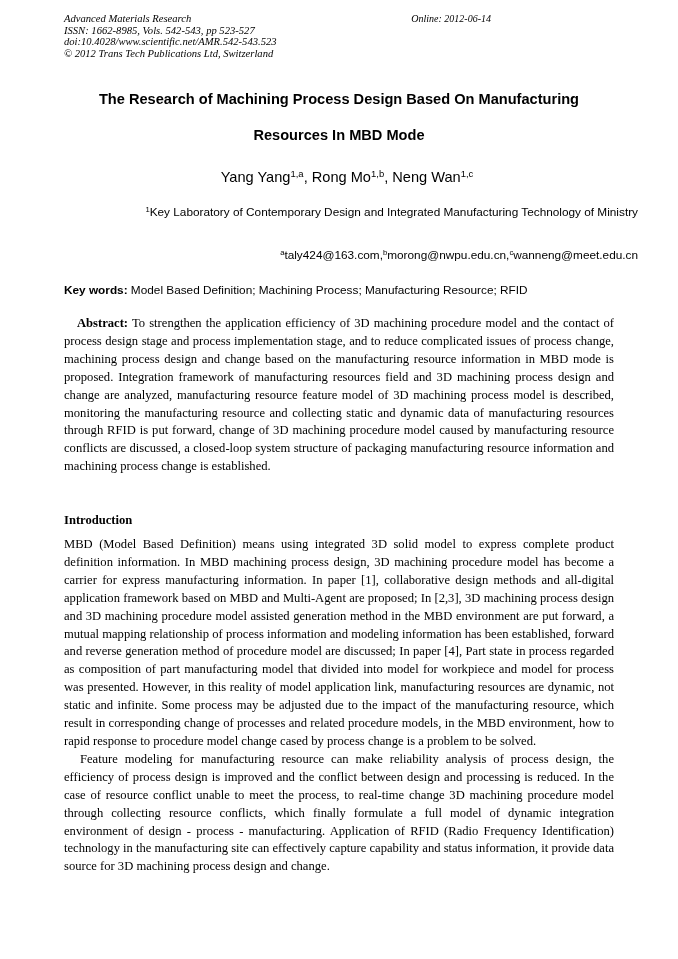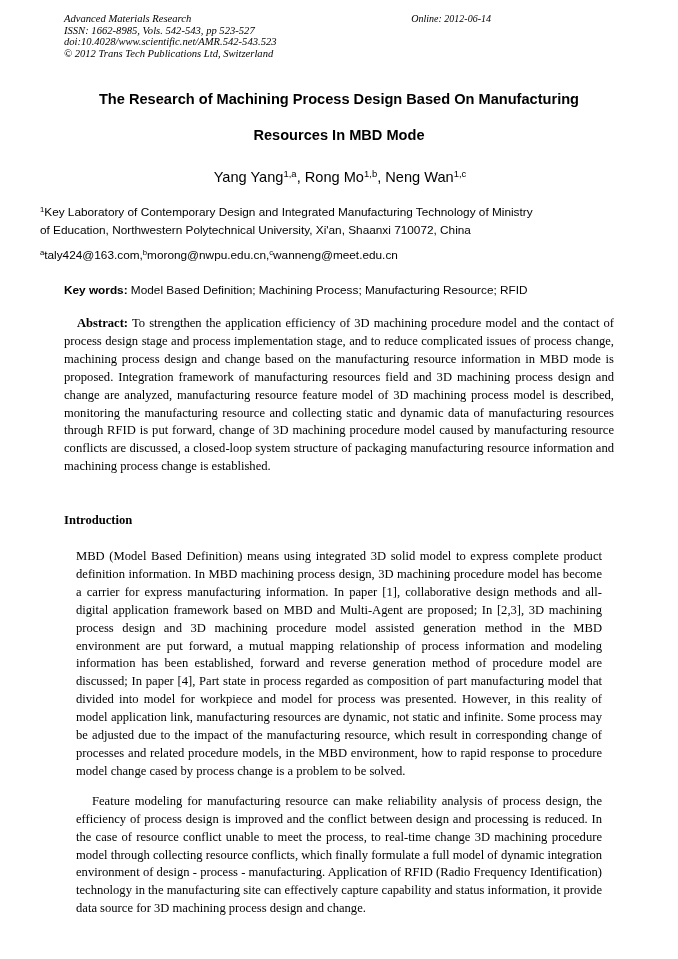--- a/index.html
+++ b/index.html
@@ -13,26 +13,26 @@
     position: absolute; right: 64px; top: 13px;
     font-family: "Liberation Serif", serif; font-style: italic; font-size: 10px; line-height: 11.6px;
   }
   .title {
     position: absolute; left: 40px; width: 598px; text-align: center;
     font-family: "Liberation Sans", sans-serif; font-weight: bold; font-size: 14.6px;
   }
   .title.l1 { top: 91px; }
   .title.l2 { top: 127px; }
   .authors {
-    position: absolute; left: 41px; width: 598px; top: 169px; text-align: center;
+    position: absolute; left: 48px; width: 598px; top: 169px; text-align: center;
     font-family: "Liberation Sans", sans-serif; font-size: 14.6px;
   }
   sup { font-size: 65%; line-height: 0; vertical-align: 0.55em; }
   .affil {
-    position: absolute; left: 40px; width: 598px; text-align: left;
+    position: absolute; left: 40px; width: 598px; text-align: right;
     font-family: "Liberation Sans", sans-serif; font-size: 11.8px; line-height: 18px;
   }
   .affil.l1 { top: 203px; }
   .affil.l2 { top: 221px; }
   .emails { top: 246px; }
   .keywords {
     position: absolute; left: 64px; top: 283px; width: 560px;
     font-family: "Liberation Sans", sans-serif; font-size: 11.8px;
   }
   .keywords b { font-weight: bold; }
@@ -41,21 +41,21 @@
     font-family: "Liberation Serif", serif; font-size: 12.6px; line-height: 17.9px;
     text-align: justify;
   }
   .abstract { top: 315px; }
   .abstract b { font-weight: bold; margin-left: 13px; }
   .section-head {
     position: absolute; left: 64px; top: 513px;
     font-family: "Liberation Serif", serif; font-weight: bold; font-size: 12.6px;
   }
   .intro { top: 536px; }
-  .intro p { margin: 12px; }
+  .intro p { margin: 0; }
   .intro p.indent { text-indent: 16px; }
 </style>
 </head>
 <body>
 
 <div class="page">
 
   <div class="header-left">
     <div>Advanced Materials Research</div>
     <div>ISSN: 1662-8985, Vols. 542-543, pp 523-527</div>
@@ -65,21 +65,20 @@
   <div class="header-right">Online: 2012-06-14</div>
 
   <div class="title l1">The Research of Machining Process Design Based On Manufacturing</div>
   <div class="title l2">Resources In MBD Mode</div>
 
   <div class="authors">
     <span>Yang Yang</span><sup>1,a</sup>, <span>Rong Mo</span><sup>1,b</sup>, <span>Neng Wan</span><sup>1,c</sup>
   </div>
 
   <div class="affil l1"><sup>1</sup><span>Key Laboratory of Contemporary Design and Integrated Manufacturing Technology of Ministry</span></div>
-  <div class="affil l2">of Education, Northwestern Polytechnical University, Xi'an, Shaanxi 710072, China</div>
 
   <div class="affil emails">
     <sup>a</sup><span>taly424@163.com,</span><sup>b</sup><span>morong@nwpu.edu.cn,</span><sup>c</sup><span>wanneng@meet.edu.cn</span>
   </div>
 
   <div class="keywords"><b>Key words:</b><span> Model Based Definition; Machining Process; Manufacturing Resource; RFID</span></div>
 
   <div class="body-text abstract"><b>Abstract:</b><span> To strengthen the application efficiency of 3D machining procedure model and the contact of process design stage and process implementation stage, and to reduce complicated issues of process change, machining process design and change based on the manufacturing resource information in MBD mode is proposed. Integration framework of manufacturing resources field and 3D machining process design and change are analyzed, manufacturing resource feature model of 3D machining process model is described, monitoring the manufacturing resource and collecting static and dynamic data of manufacturing resources through RFID is put forward, change of 3D machining procedure model caused by manufacturing resource conflicts are discussed, a closed-loop system structure of packaging manufacturing resource information and machining process change is established.</span></div>
 
   <div class="section-head">Introduction</div>

